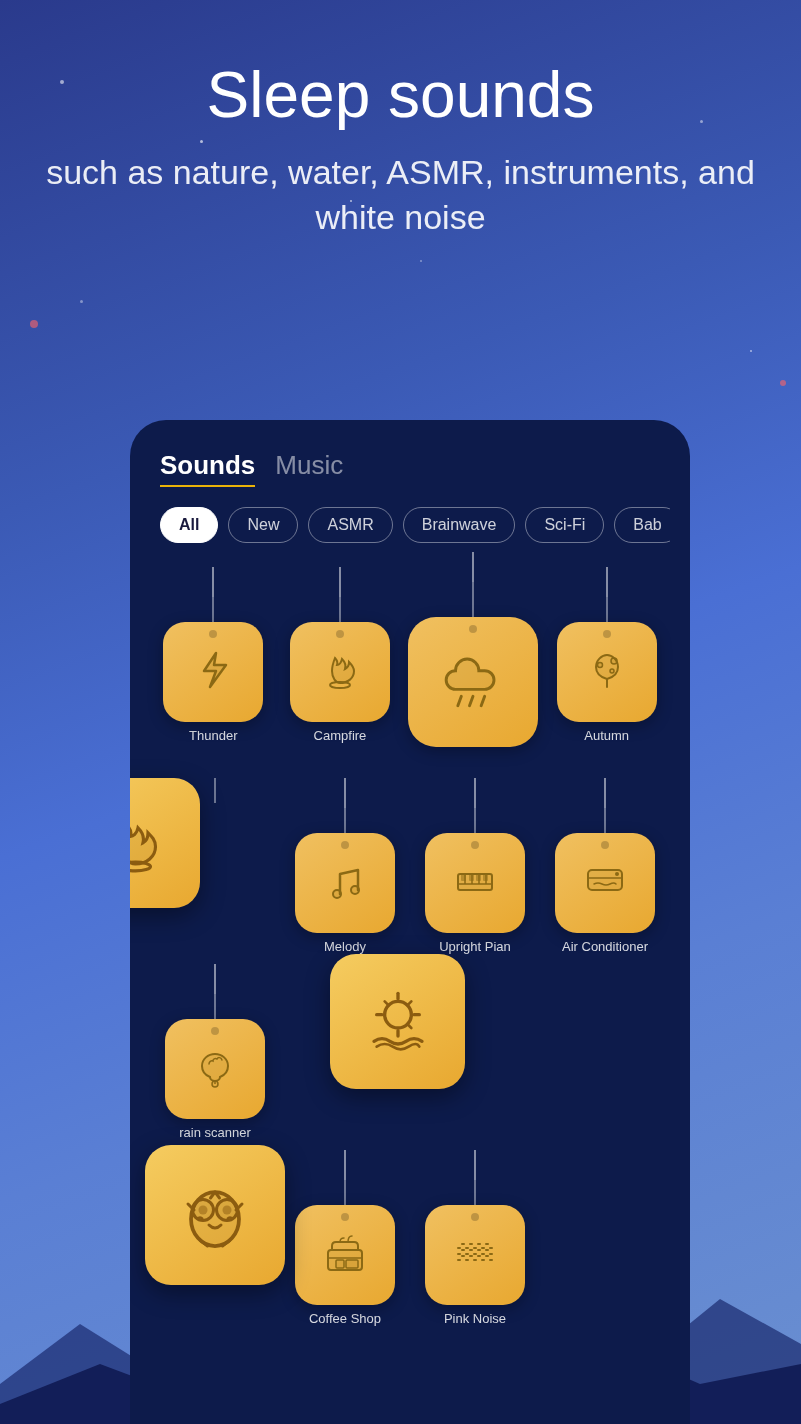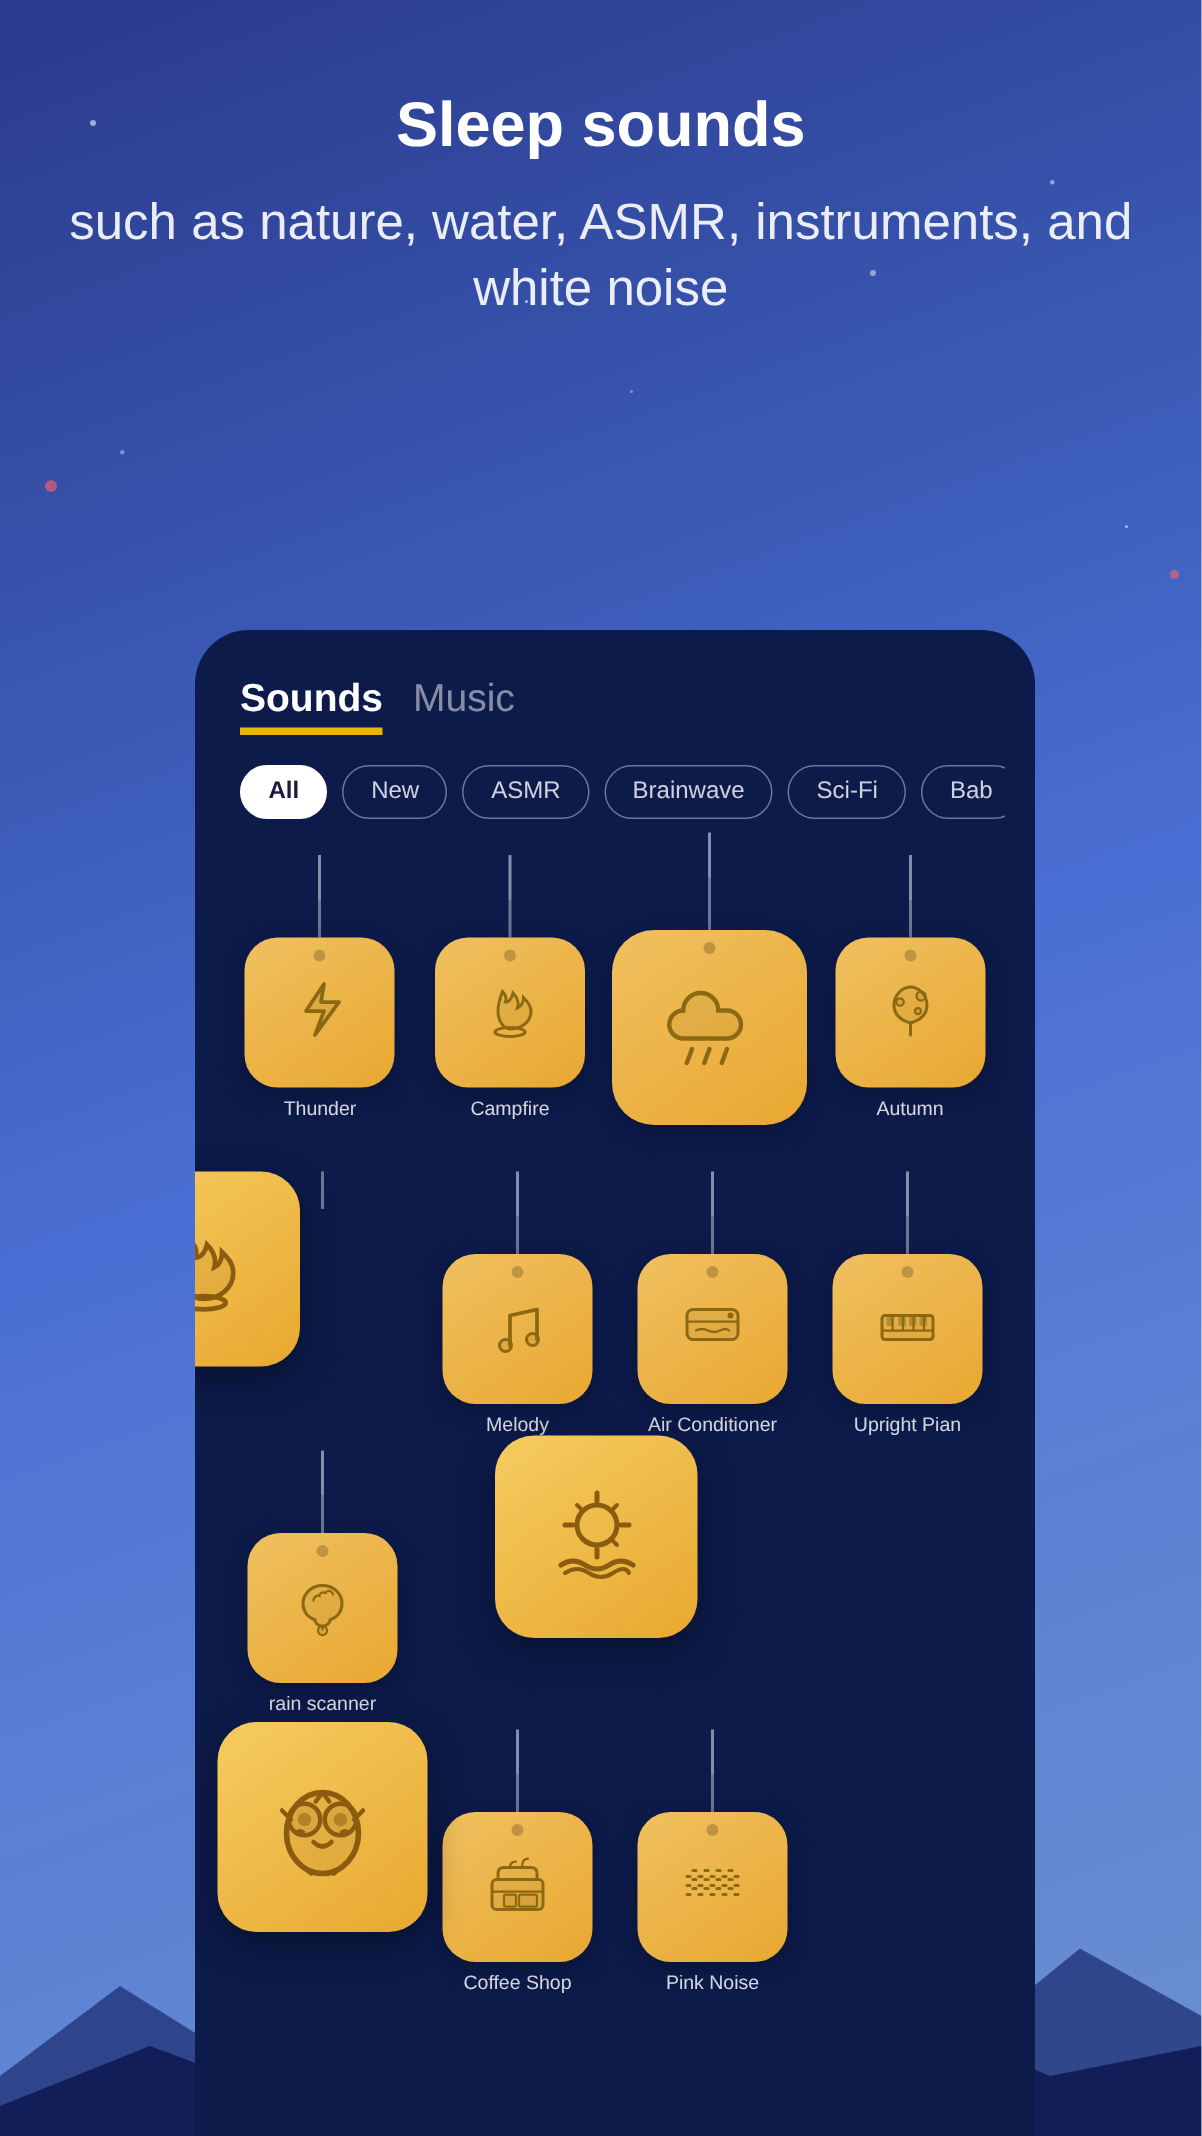--- a/index.html
+++ b/index.html
@@ -28,22 +28,22 @@
     .header {
       position: absolute;
       top: 60px;
       left: 0;
       right: 0;
       text-align: center;
       padding: 0 40px;
       z-index: 2;
     }
     .header h1 {
-      font-size: 42px;
-      font-weight: 700;
+      font-size: 64px;
+      font-weight: 400;
       color: white;
       line-height: 1.1;
       margin-bottom: 20px;
     }
     .header p {
       font-size: 34px;
       font-weight: 400;
       color: rgba(255,255,255,0.9);
       line-height: 1.3;
     }
@@ -71,21 +71,21 @@
       padding: 0 10px;
     }
     .tab {
       font-size: 26px;
       font-weight: 700;
       color: white;
       cursor: pointer;
       padding-bottom: 4px;
     }
     .tab.active {
-      border-bottom: 5px solid #eab308;
+      border-bottom: 2px solid #eab308;
     }
     .tab.inactive {
       color: rgba(255,255,255,0.5);
       font-weight: 400;
       text-align: center;
     }
 
     
     .filters {
       display: flex;
@@ -322,49 +322,49 @@
         </div>
       </div>
       <div class="sound-label">Melody</div>
     </div>
 
     <div class="sound-item">
       <div style="width:2px;height:25px;background:rgba(255,255,255,0.4);margin:0 auto;"></div>
       <div class="sound-tile">
         <div class="sound-icon">
           <svg viewBox="0 0 50 50" fill="none" xmlns="http://www.w3.org/2000/svg">
-            <rect x="8" y="14" width="34" height="20" rx="4" stroke="#8B6914" stroke-width="2" fill="rgba(139,105,20,0.1)"></rect>
-            <line x1="8" y1="22" x2="42" y2="22" stroke="#8B6914" stroke-width="1.5"></line>
-            <path d="M14 28 Q18 26 22 28 Q26 30 30 28 Q34 26 36 28" stroke="#8B6914" stroke-width="1.5" stroke-linecap="round" fill="none"></path>
-            <circle cx="37" cy="18" r="2" fill="#8B6914"></circle>
-          </svg>
-        </div>
-      </div>
-      <div class="sound-label">Air Conditioner</div>
-    </div>
-
-    <div class="sound-item">
-      <div style="width:2px;height:25px;background:rgba(255,255,255,0.4);margin:0 auto;"></div>
-      <div class="sound-tile">
-        <div class="sound-icon">
-          <svg viewBox="0 0 50 50" fill="none" xmlns="http://www.w3.org/2000/svg">
             <rect x="8" y="18" width="34" height="16" rx="2" stroke="#8B6914" stroke-width="2" fill="rgba(139,105,20,0.1)"></rect>
             <line x1="8" y1="28" x2="42" y2="28" stroke="#8B6914" stroke-width="1.5"></line>
             <line x1="15" y1="18" x2="15" y2="28" stroke="#8B6914" stroke-width="1.5"></line>
             <line x1="22" y1="18" x2="22" y2="28" stroke="#8B6914" stroke-width="1.5"></line>
             <line x1="29" y1="18" x2="29" y2="28" stroke="#8B6914" stroke-width="1.5"></line>
             <line x1="36" y1="18" x2="36" y2="28" stroke="#8B6914" stroke-width="1.5"></line>
             <rect x="11" y="18" width="5" height="7" rx="1" fill="#8B6914" opacity="0.5"></rect>
             <rect x="19" y="18" width="5" height="7" rx="1" fill="#8B6914" opacity="0.5"></rect>
             <rect x="26" y="18" width="5" height="7" rx="1" fill="#8B6914" opacity="0.5"></rect>
             <rect x="33" y="18" width="5" height="7" rx="1" fill="#8B6914" opacity="0.5"></rect>
           </svg>
         </div>
       </div>
       <div class="sound-label">Upright Pian</div>
+    </div>
+
+    <div class="sound-item">
+      <div style="width:2px;height:25px;background:rgba(255,255,255,0.4);margin:0 auto;"></div>
+      <div class="sound-tile">
+        <div class="sound-icon">
+          <svg viewBox="0 0 50 50" fill="none" xmlns="http://www.w3.org/2000/svg">
+            <rect x="8" y="14" width="34" height="20" rx="4" stroke="#8B6914" stroke-width="2" fill="rgba(139,105,20,0.1)"></rect>
+            <line x1="8" y1="22" x2="42" y2="22" stroke="#8B6914" stroke-width="1.5"></line>
+            <path d="M14 28 Q18 26 22 28 Q26 30 30 28 Q34 26 36 28" stroke="#8B6914" stroke-width="1.5" stroke-linecap="round" fill="none"></path>
+            <circle cx="37" cy="18" r="2" fill="#8B6914"></circle>
+          </svg>
+        </div>
+      </div>
+      <div class="sound-label">Air Conditioner</div>
     </div>
   </div>
 
   <div style="display:grid;grid-template-columns:repeat(4,1fr);gap:10px;margin-bottom:10px;padding:0 5px;position:relative;overflow:visible;">
 
     <div class="sound-item">
       <div style="width:2px;height:25px;background:rgba(255,255,255,0.4);margin:0 auto;"></div>
       <div class="sound-tile">
         <div class="sound-icon">
           <svg viewBox="0 0 50 50" fill="none" xmlns="http://www.w3.org/2000/svg">

